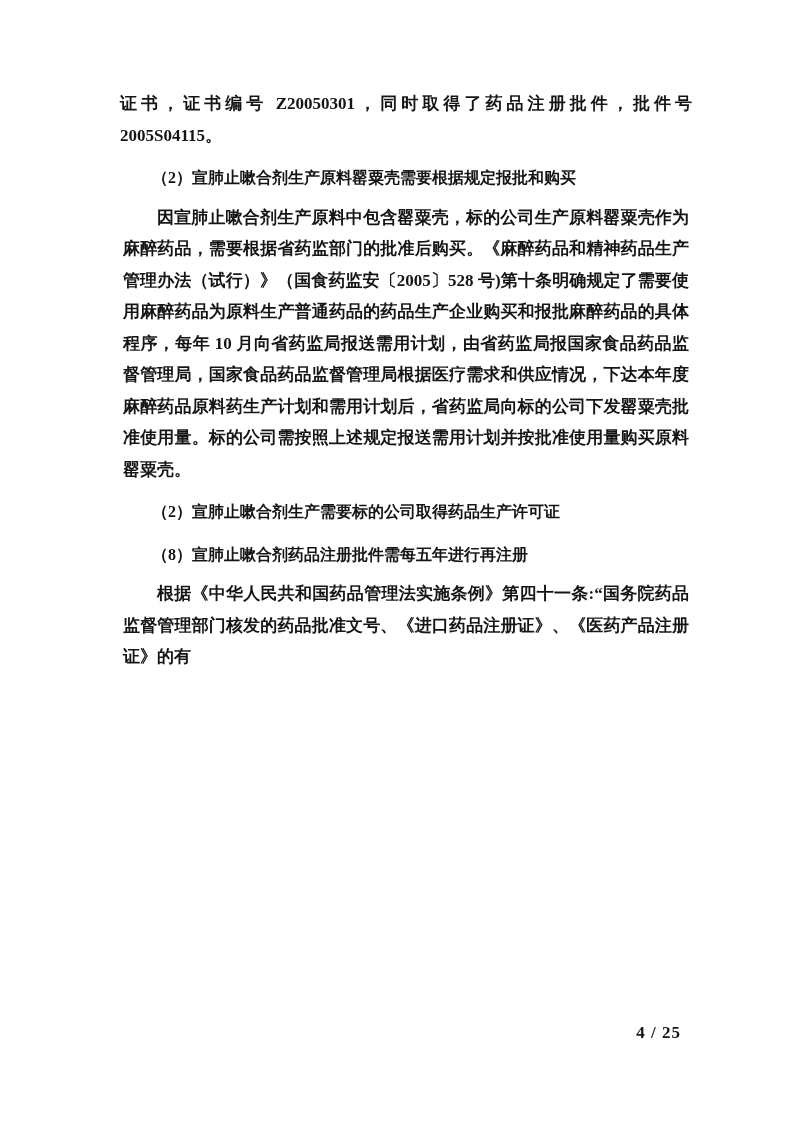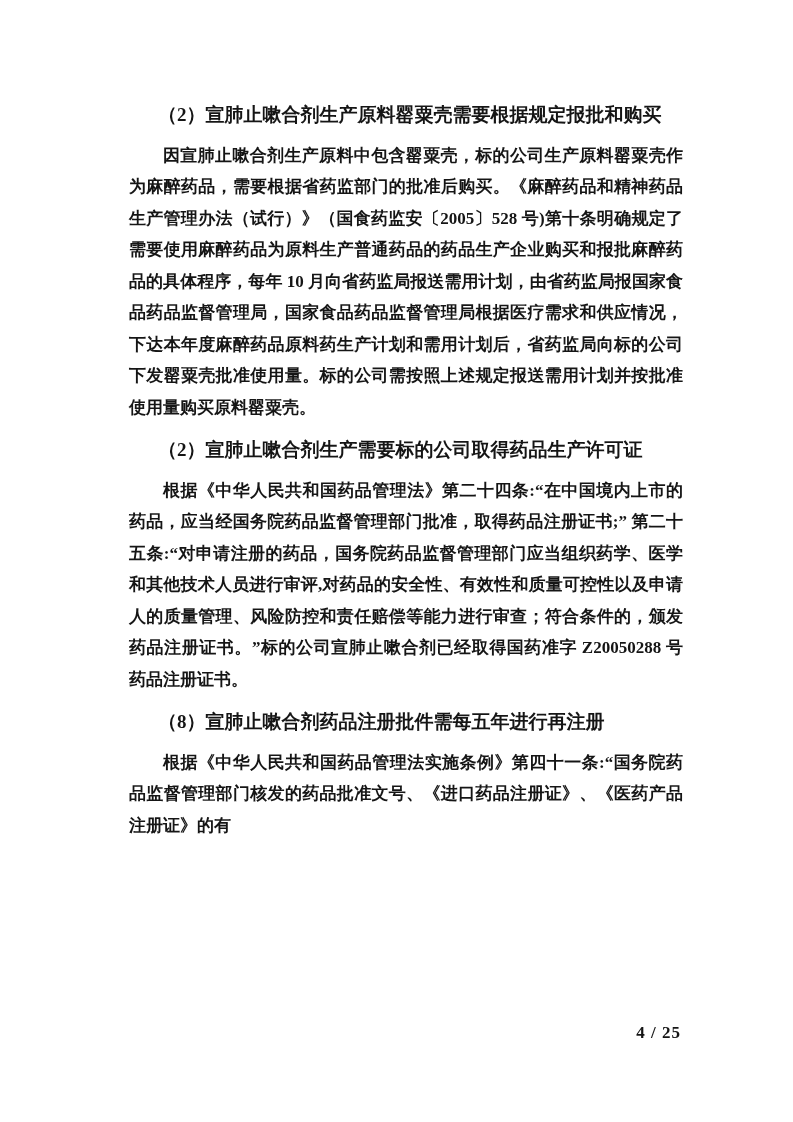--- a/index.html
+++ b/index.html
@@ -21,56 +21,56 @@
     position: absolute;
     top: 88px;
     left: 120px;
     width: 572px;
     font-size: 17px;
     line-height: 31.5px;
     text-align: justify;
     text-align-last: left;
   }
   .para {
-    margin: 9px;
+    margin: 3px;
     text-indent: 2em;
   }
   .para-continuation {
     margin: 0;
     text-indent: 0;
   }
   .section-heading {
-    font-size: 19px;
+    font-size: 16px;
     font-weight: 700;
     margin: 11px 0 8px 0;
     text-indent: 2em;
     text-align: left;
   }
   .footer {
     position: absolute;
     top: 1023px;
     right: 112px;
     font-size: 17px;
     font-weight: 700;
     letter-spacing: 1px;
   }
 </style>
 </head>
 <body>
 
 <div class="page">
   <div class="content">
 
+    <p class="para-continuation">证书，证书编号 Z20050301，同时取得了药品注册批件，批件号 2005S04115。</p>
 
     <h2 class="section-heading">（2）宣肺止嗽合剂生产原料罂粟壳需要根据规定报批和购买</h2>
     <p class="para">因宣肺止嗽合剂生产原料中包含罂粟壳，标的公司生产原料罂粟壳作为麻醉药品，需要根据省药监部门的批准后购买。《麻醉药品和精神药品生产管理办法（试行）》（国食药监安〔2005〕528 号)第十条明确规定了需要使用麻醉药品为原料生产普通药品的药品生产企业购买和报批麻醉药品的具体程序，每年 10 月向省药监局报送需用计划，由省药监局报国家食品药品监督管理局，国家食品药品监督管理局根据医疗需求和供应情况，下达本年度麻醉药品原料药生产计划和需用计划后，省药监局向标的公司下发罂粟壳批准使用量。标的公司需按照上述规定报送需用计划并按批准使用量购买原料罂粟壳。</p>
 
     <h2 class="section-heading">（2）宣肺止嗽合剂生产需要标的公司取得药品生产许可证</h2>
 
-    <p class="para">根据《中华人民共和国药品管理法》第二十四条:“在中国境内上市的药品，应当经国务院药品监督管理部门批准，取得药品注册证书;” 第二十五条:“对申请注册的药品，国务院药品监督管理部门应当组织药学、医学和其他技术人员进行审评,对药品的安全性、有效性和质量可控性以及申请人的质量管理、风险防控和责任赔偿等能力进行审查；符合条件的，颁发药品注册证书。”标的公司宣肺止嗽合剂已经取得国药准字 Z20050288 号药品注册证书。</p>
 
     <h2 class="section-heading">（8）宣肺止嗽合剂药品注册批件需每五年进行再注册</h2>
     <p class="para">根据《中华人民共和国药品管理法实施条例》第四十一条:“国务院药品监督管理部门核发的药品批准文号、《进口药品注册证》、《医药产品注册证》的有</p>
 
   </div>
 
   <div class="footer">4 / 25</div>
 </div>
 
 </body></html>

